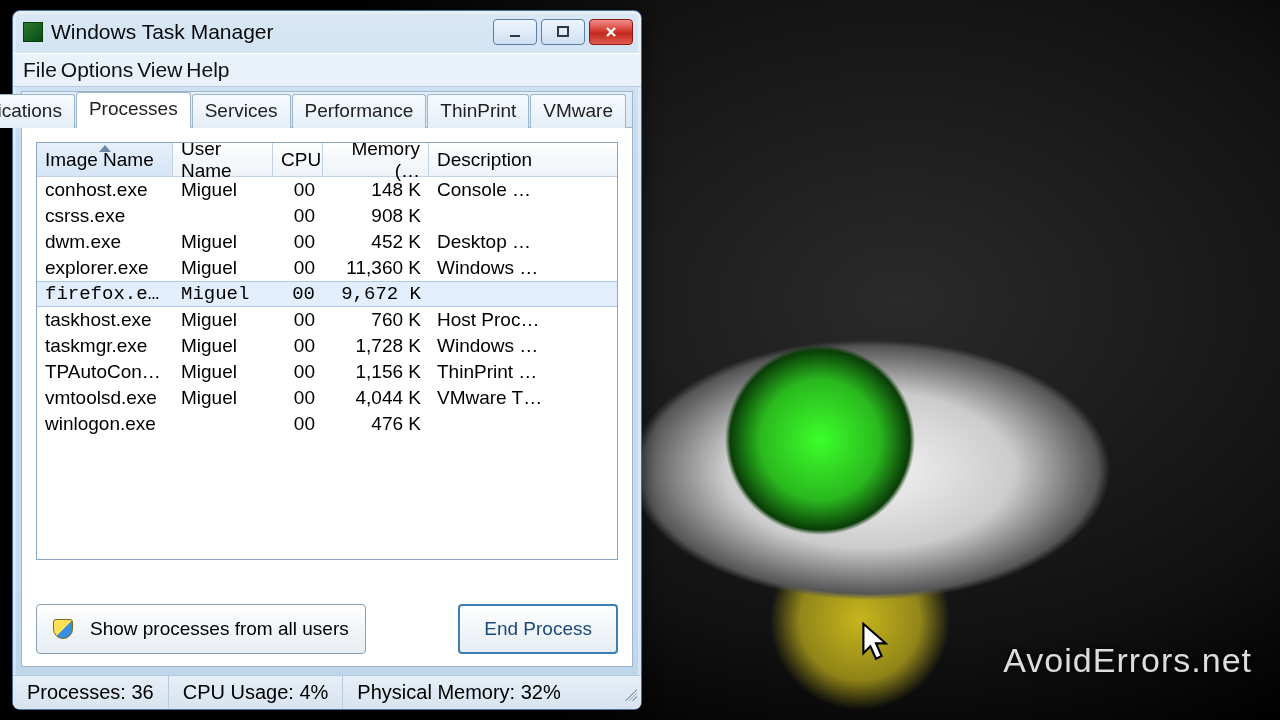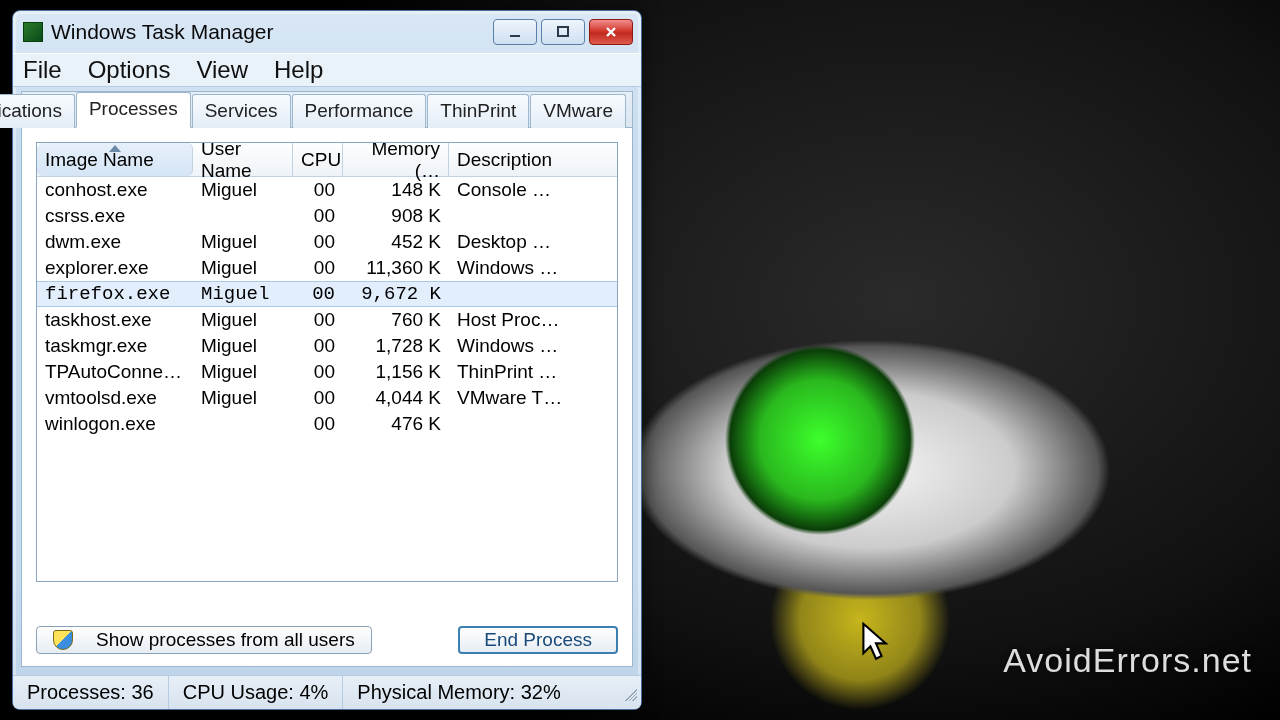--- a/index.html
+++ b/index.html
@@ -61,22 +61,22 @@
     width:44px; height:26px;
     border:1px solid #5a7fa8; border-radius:4px;
     background:linear-gradient(#eef5fc,#cfe0f1);
     display:flex; align-items:center; justify-content:center;
     font-size:15px; color:#2a3a4a;
   }
   .win-btn.close { background:linear-gradient(#f18e8e,#d33a2e 45%,#c22a1e 55%,#e05a4e); border-color:#8a1a12; color:#fff; font-weight:bold;}
   .menubar {
     height:34px; background:#e9f1f9;
     border-top:1px solid #fff; border-bottom:1px solid #b7cce0;
-    display:flex; align-items:center; padding:0 10px; gap:26px;
-    font-size:24px;
+    display:flex; align-items:center; padding:0 10px; gap:4px;
+    font-size:21px;
   }
   .menubar span { color:#111; }
   .client {
     flex:1; margin:4px 8px 8px 8px;
     background:#f4f8fc; border:1px solid #9cb6cd;
     display:flex; flex-direction:column;
     position:relative;
   }
   .tabs {
     display:flex; align-items:flex-end;
@@ -121,36 +121,36 @@
   }
   .lv-header .col.sorted { background:linear-gradient(#e6f0fb,#d5e5f5); }
   .sort-ind {
     position:absolute; top:2px; left:50%; transform:translateX(-50%);
     width:0;height:0;border-left:6px solid transparent;border-right:6px solid transparent;border-bottom:7px solid #6b88a7;
   }
   .lv-body { flex:1; overflow:auto; }
   .row { display:flex; height:26px; font-size:19px; align-items:center; }
   .row .cell { padding:0 8px; overflow:hidden; white-space:nowrap; text-overflow:ellipsis; }
   .row.selected { background:#e2eefc; border-top:1px solid #aac8e8; border-bottom:1px solid #aac8e8;font-family:Liberation Mono, monospace; }
-  .c-img { width:156px;border-radius:6px; }
+  .c-img { width:136px; }
   .c-user { width:100px; }
   .c-cpu { width:50px; text-align:right; }
   .c-mem { width:106px; text-align:right; }
   .c-desc { flex:1; }
   .lv-header .c-desc { border-right:none; }
   .hdr-pad { width:18px; background:linear-gradient(#fdfefe,#eef3f8); }
   .panel-buttons {
     display:flex; justify-content:space-between; align-items:center;
     padding:12px 0 2px 0;
   }
   .btn {
-    height:28px; padding:0 16px;
+    height:50px; padding:0 16px;
     background:linear-gradient(#fefefe,#e7edf3);
     border:1px solid #8aa0b5; border-radius:4px;
-    font-size:19px; display:flex; align-items:center; gap:23px;margin-top:32px;
+    font-size:19px; display:flex; align-items:center; gap:17px;margin-top:32px;
   }
   .btn.primary { border:2px solid #3c7fb1; color:#1a4a7a; padding:0 24px;}
   .shield-icon {
     width:20px; height:20px;
     background:
       linear-gradient(135deg,#ffe25a 0 50%,#3a8fe0 50% 100%);
     border-radius:3px 3px 50% 50%;
     border:1px solid #7a6a1a;
   }
   .statusbar {

